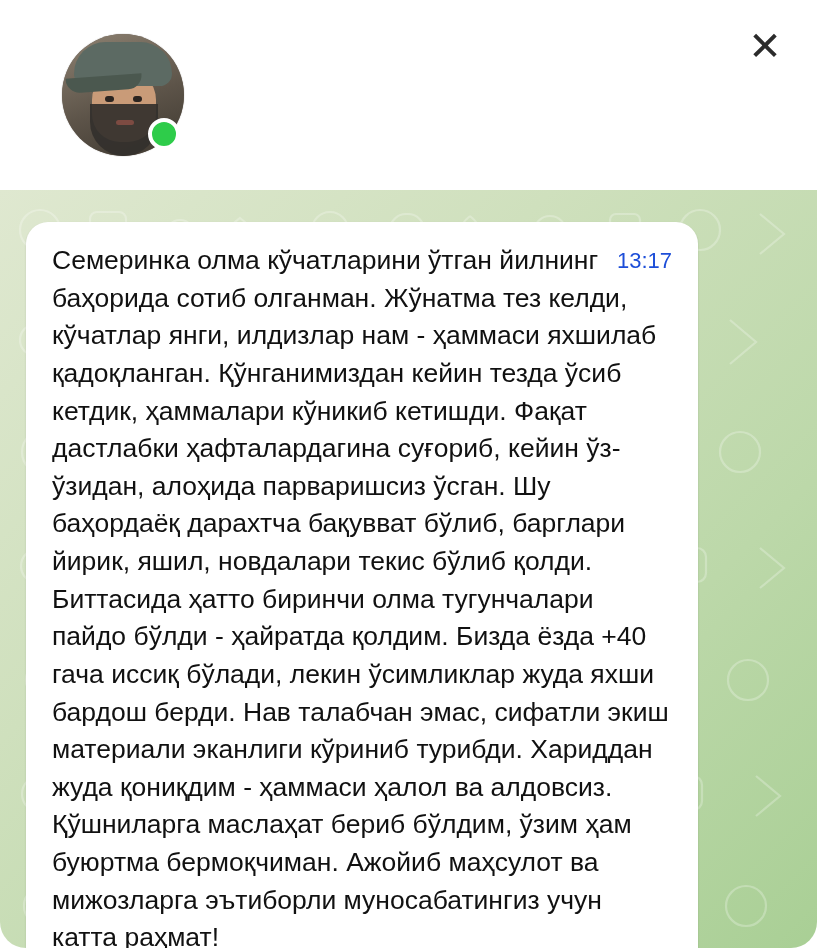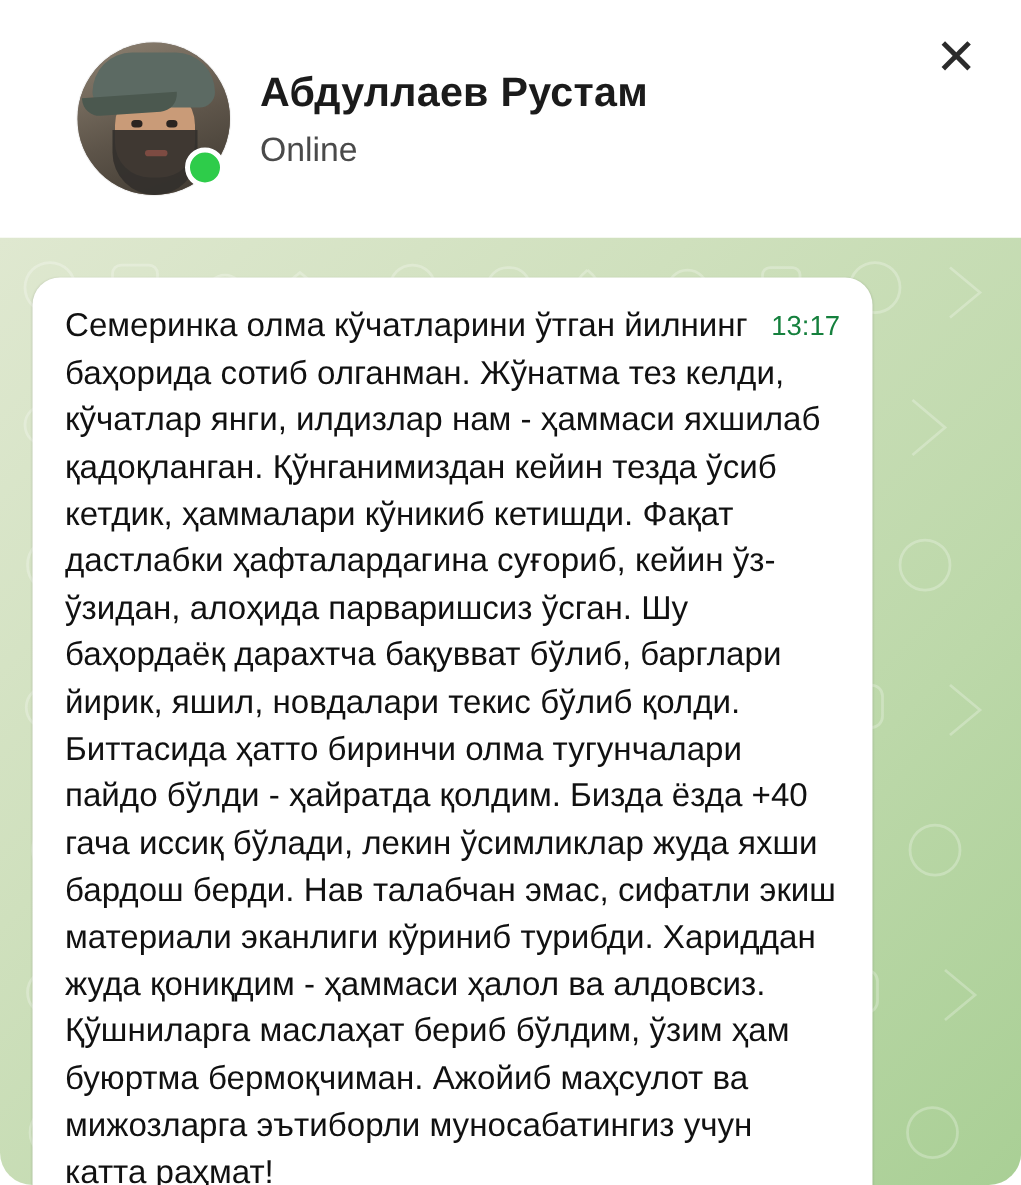--- a/index.html
+++ b/index.html
@@ -188,45 +188,41 @@
     float: right;
     margin-left: 16px;
     margin-top: 8px;
     font-size: 22px;
     color: #7d8b83;
     display: inline-flex;
     align-items: center;
     gap: 6px;
     line-height: 1;
   }
-  .bubble.in .meta { color: #15803d; }
+  .bubble.in .meta { color: #1d4ed8; }
 </style>
 </head>
 <body>
 
 <div class="window">
 
   <div class="chat-header">
     <div class="avatar-wrap">
       <div class="avatar">
         <div class="av-bg"></div>
         <div class="av-face"></div>
         <div class="av-beard"></div>
         <div class="av-hat"></div>
         <div class="av-hat-brim"></div>
         <div class="av-eye l"></div>
         <div class="av-eye r"></div>
         <div class="av-mouth"></div>
       </div>
       <div class="status-dot"></div>
     </div>
-    <div class="header-text">
-      <div class="contact-name">Абдуллаев Рустам</div>
-      <div class="contact-status">Online</div>
-    </div>
     <div class="close-btn">✕</div>
   </div>
 
   <div class="chat-body">
 
     <svg class="pattern" viewBox="0 0 817 758" preserveAspectRatio="xMidYMid slice" aria-hidden="true">
       <g fill="none" stroke="#ffffff" stroke-width="2.2" opacity="0.85">
         <circle cx="40" cy="40" r="20"></circle>
         <rect x="90" y="22" width="36" height="36" rx="7"></rect>
         <circle cx="180" cy="44" r="14"></circle>

